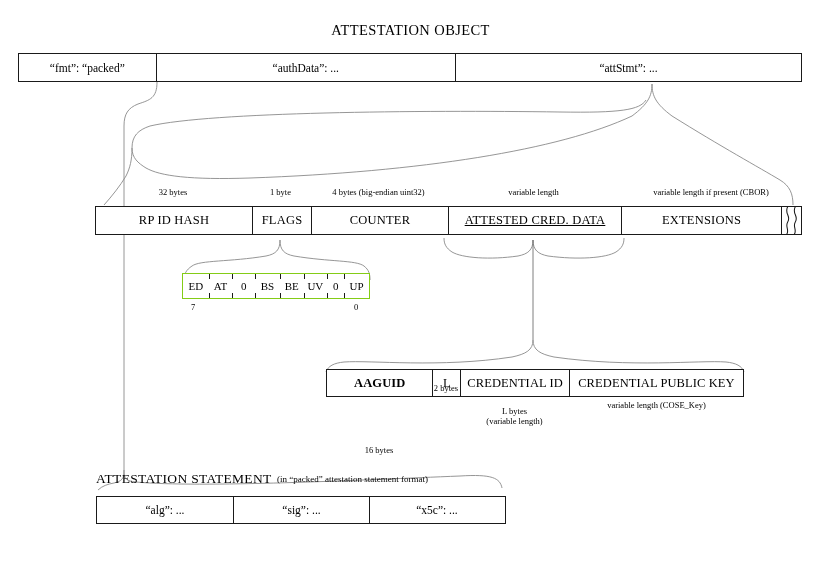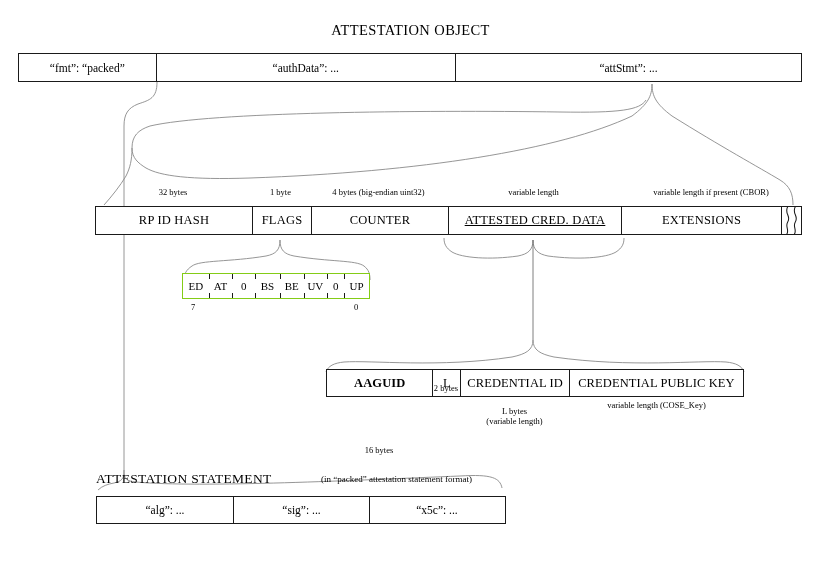--- a/index.html
+++ b/index.html
@@ -209,21 +209,21 @@
     <div class="cell" style="width:175px;">CREDENTIAL PUBLIC KEY</div>
   </div>
 
   <div class="caption" style="left:326px; top:401px; width:106px;margin-top:45px;">16 bytes</div>
   <div class="caption" style="left:432px; top:384px; width:28px;">2 bytes</div>
   <div class="caption" style="left:460px; top:401px; width:109px; white-space:pre-line;margin-top:6px;">L bytes
 (variable length)</div>
   <div class="caption" style="left:569px; top:401px; width:175px;">variable length (COSE_Key)</div>
 
   <div class="abs section-title" style="left:96px; top:471px;">ATTESTATION STATEMENT</div>
-  <div class="abs section-note" style="left:277px; top:474px;margin-left:44px;">(in “packed” attestation statement format)</div>
+  <div class="abs section-note" style="left:277px; top:474px;">(in “packed” attestation statement format)</div>
 
   <div class="abs row row-stmt" style="left:96px; top:496px; width:410px;">
     <div class="cell" style="width:136px;">“alg”: ...</div>
     <div class="cell" style="width:136px;text-align:right;">“sig”: ...</div>
     <div class="cell" style="width:135px;">“x5c”: ...</div>
   </div>
 
 </div>
 
 </body></html>

